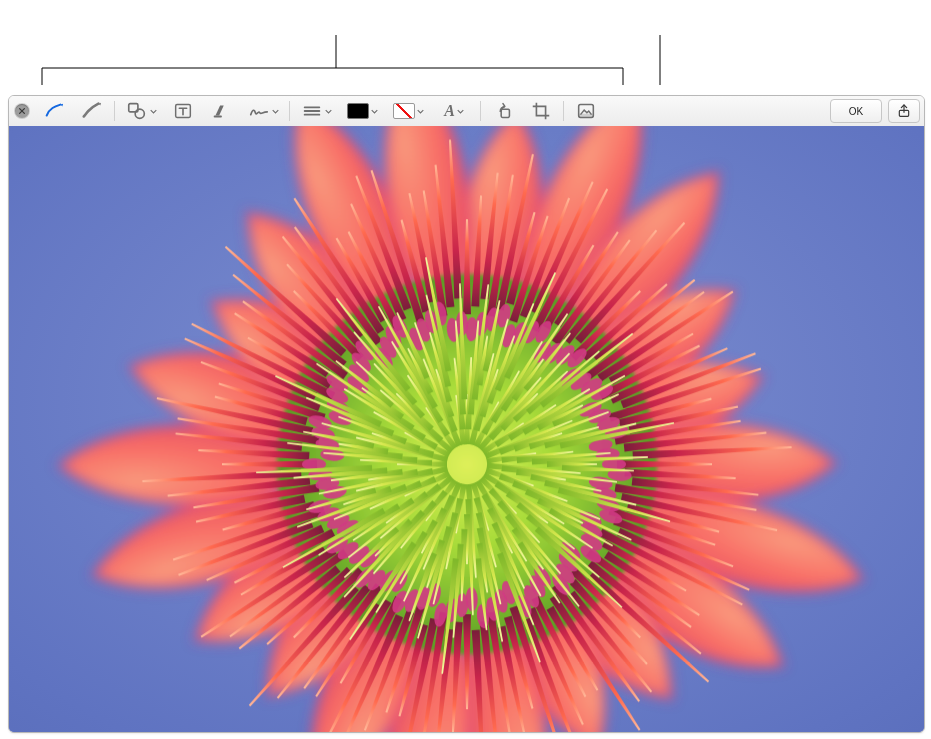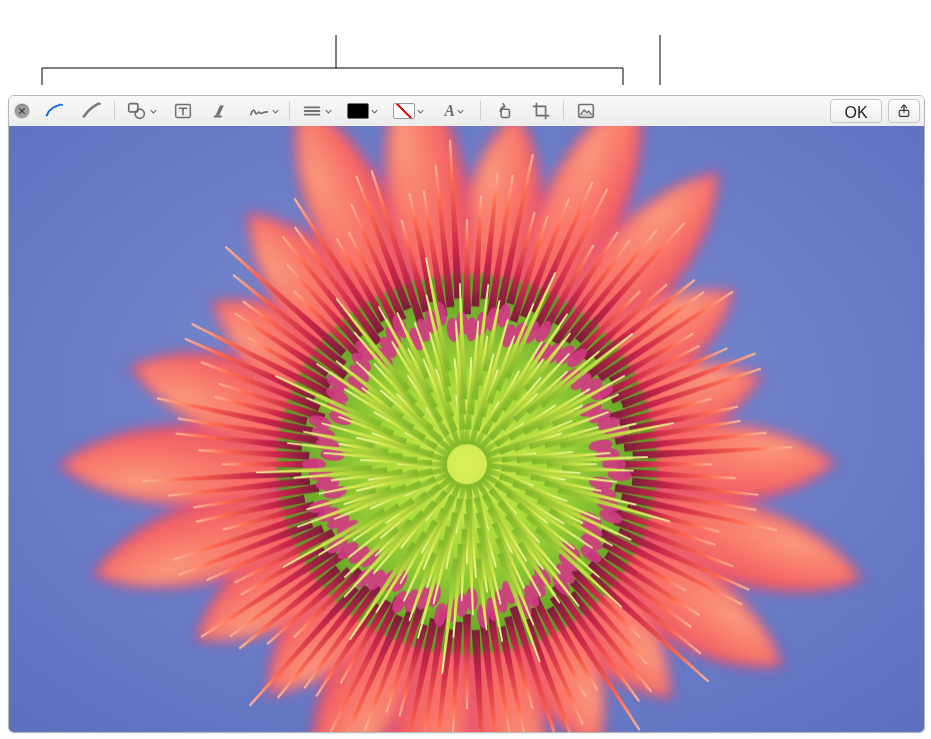--- a/index.html
+++ b/index.html
@@ -10,21 +10,21 @@
   .toolbar{height:30px;background:linear-gradient(#f9f9f9,#ececec);border-bottom:1px solid #cfcfcf;display:flex;align-items:center;position:relative;}
   .tb-left{display:flex;align-items:center;padding-left:3px;}
   .tb-right{position:absolute;right:4px;top:3px;display:flex;align-items:center;gap:6px;}
   .sep{width:1px;height:20px;background:#d0d0d0;margin:0 3px;}
   .tool,.toolsplit{height:22px;display:flex;align-items:center;justify-content:center;border:1px solid transparent;border-radius:4px;margin:0 1px;}
   .tool{width:34px;}
   .toolsplit{width:42px;}
   .toolsplit .chev{margin-left:2px;}
   .icon{width:22px;height:22px;display:block;}
   .chev{width:7px;height:7px;display:block;}
-  .btn-ok{min-width:50px;height:22px;background:linear-gradient(#ffffff,#efefef);border:1px solid #c6c6c6;border-radius:4px;font-size:16px;color:#222;display:flex;align-items:flex-end;justify-content:center;box-shadow:0 1px 0 rgba(255,255,255,0.6) inset;}
+  .btn-ok{min-width:50px;height:22px;background:linear-gradient(#ffffff,#efefef);border:1px solid #c6c6c6;border-radius:4px;font-size:10px;color:#222;display:flex;align-items:center;justify-content:center;box-shadow:0 1px 0 rgba(255,255,255,0.6) inset;}
   .btn-share{width:30px;height:22px;background:linear-gradient(#ffffff,#efefef);border:1px solid #c6c6c6;border-radius:4px;display:flex;align-items:center;justify-content:center;}
   .canvas{position:absolute;left:0;top:30px;right:0;bottom:0;background:#5f73c1;overflow:hidden;}
   .flower{position:absolute;left:50%;top:50%;transform:translate(-50%,-48%);}
   .close-dot{width:14px;height:14px;border-radius:50%;background:#9d9d9d;box-shadow:inset 0 1px 1px rgba(0,0,0,0.25),0 0 0 1px rgba(0,0,0,0.15);display:flex;align-items:center;justify-content:center;margin:0 6px 0 3px;}
   .close-dot svg{width:8px;height:8px;display:block;}
   .swatch{width:20px;height:14px;border:1px solid #777;border-radius:2px;background:#000;}
   .swatch-fill{width:20px;height:14px;border:1px solid #999;border-radius:2px;background:#fff;position:relative;overflow:hidden;}
   .swatch-fill::before{content:"";position:absolute;left:-3px;top:-3px;right:-3px;bottom:-3px;background:linear-gradient(45deg,transparent 46%,#e11 46%,#e11 54%,transparent 54%);}
   .letterA{font-family:Georgia,"Times New Roman",serif;font-style:italic;font-size:16px;color:#6f6f6f;font-weight:600;}
 </style>

